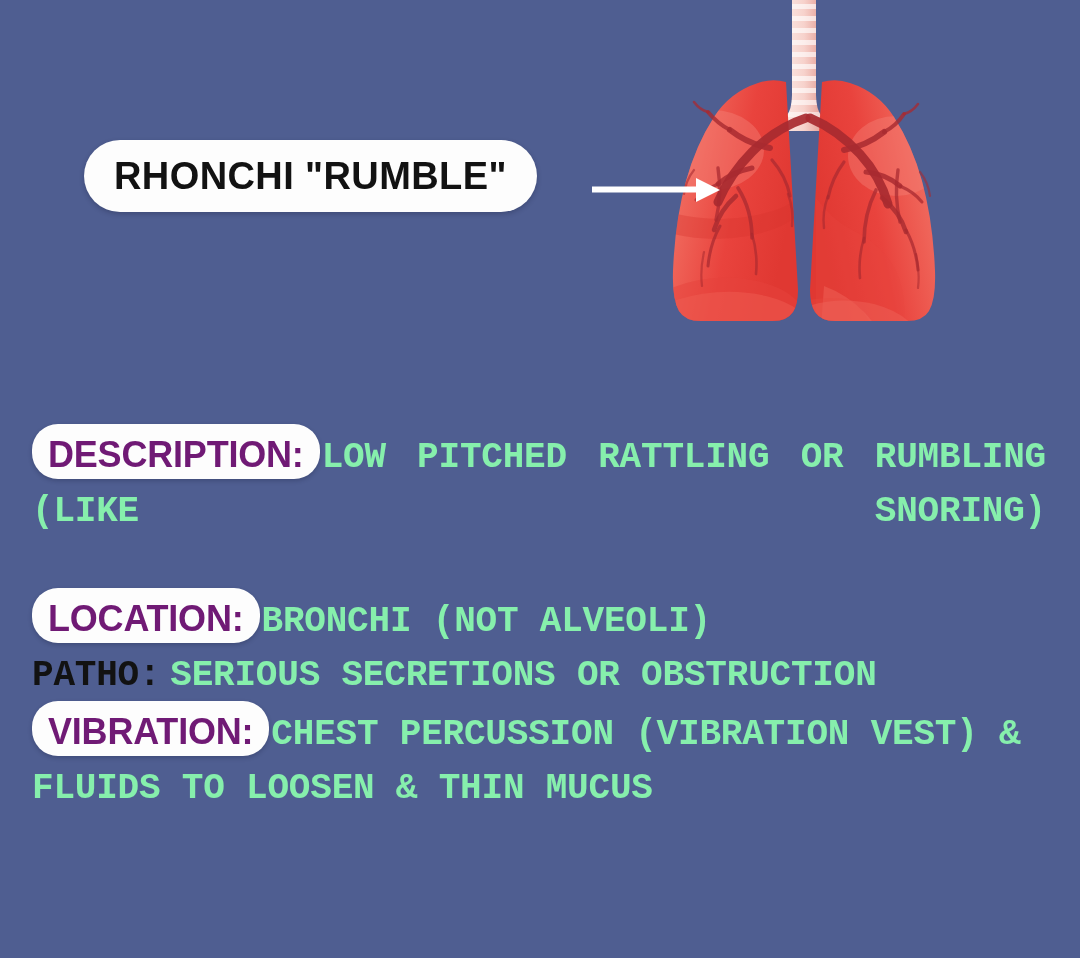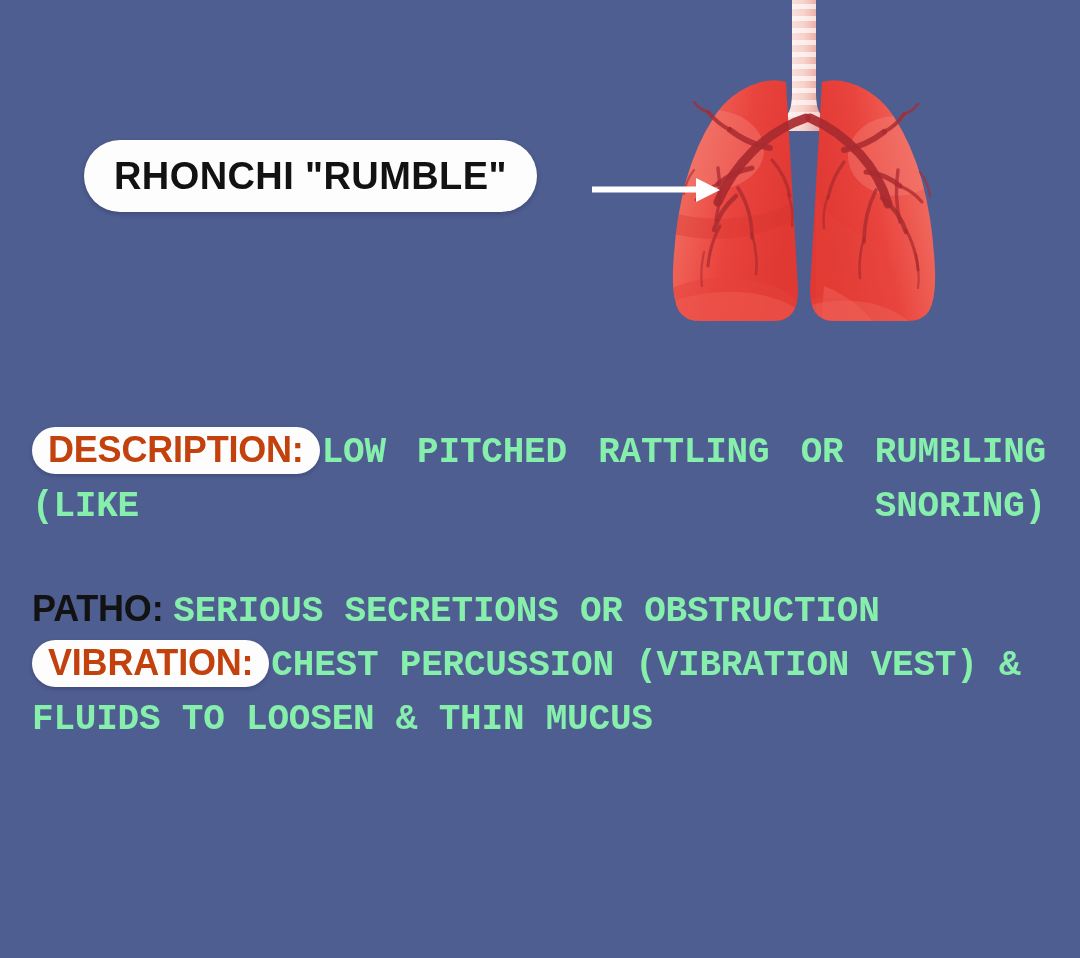--- a/index.html
+++ b/index.html
@@ -89,29 +89,30 @@
   
   .fact-para > .justify-filler {
     display: inline-block;
     width: 100%;
     height: 0;
   }
   .label-pill {
     display: inline-block;
     background: #fdfdfd;
     border-radius: 26px;
-    padding: 2px 16px 3px 16px;
+    padding: 10px 16px 3px 16px;
     margin-right: 2px;
-    color: #c2410c;
+    color: #701a75;
     box-shadow: 0 2px 4px rgba(20,25,50,0.25);
     line-height: 42px;
   }
   .label-plain {
     display: inline;
     color: #121212;
+    font-family: Liberation Mono, monospace;
   }
   .fact-body { color: #86efac; font-family: Liberation Mono, monospace; }
 </style>
 </head>
 <body style="background: rgb(79, 94, 145);">
 
 <div id="canvas" style="background: rgb(79, 94, 145);">
 
   <div class="lungs-wrap">
     <svg viewBox="0 0 400 360" xmlns="http://www.w3.org/2000/svg">
@@ -235,20 +236,23 @@
   <div class="title-pill">
     <span class="title-text">RHONCHI "RUMBLE"</span>
   </div>
 
   <div class="facts">
 
     <p class="fact-para">
       <span class="label-pill">DESCRIPTION:</span><span class="fact-body">LOW PITCHED RATTLING OR RUMBLING (LIKE SNORING)</span><span class="justify-filler"></span>
     </p>
 
+    <p class="fact-para no-justify">
+      <span class="label-pill">LOCATION:</span><span class="fact-body">BRONCHI (NOT ALVEOLI)</span>
+    </p>
 
     <p class="fact-para no-justify">
       <span class="label-plain">PATHO:</span>&nbsp;<span class="fact-body">SERIOUS SECRETIONS OR OBSTRUCTION</span>
     </p>
 
 
     <p class="fact-para no-justify">
       <span class="label-pill">VIBRATION:</span><span class="fact-body">CHEST PERCUSSION (VIBRATION VEST) &amp; FLUIDS TO LOOSEN &amp; THIN MUCUS</span>
     </p>
 

